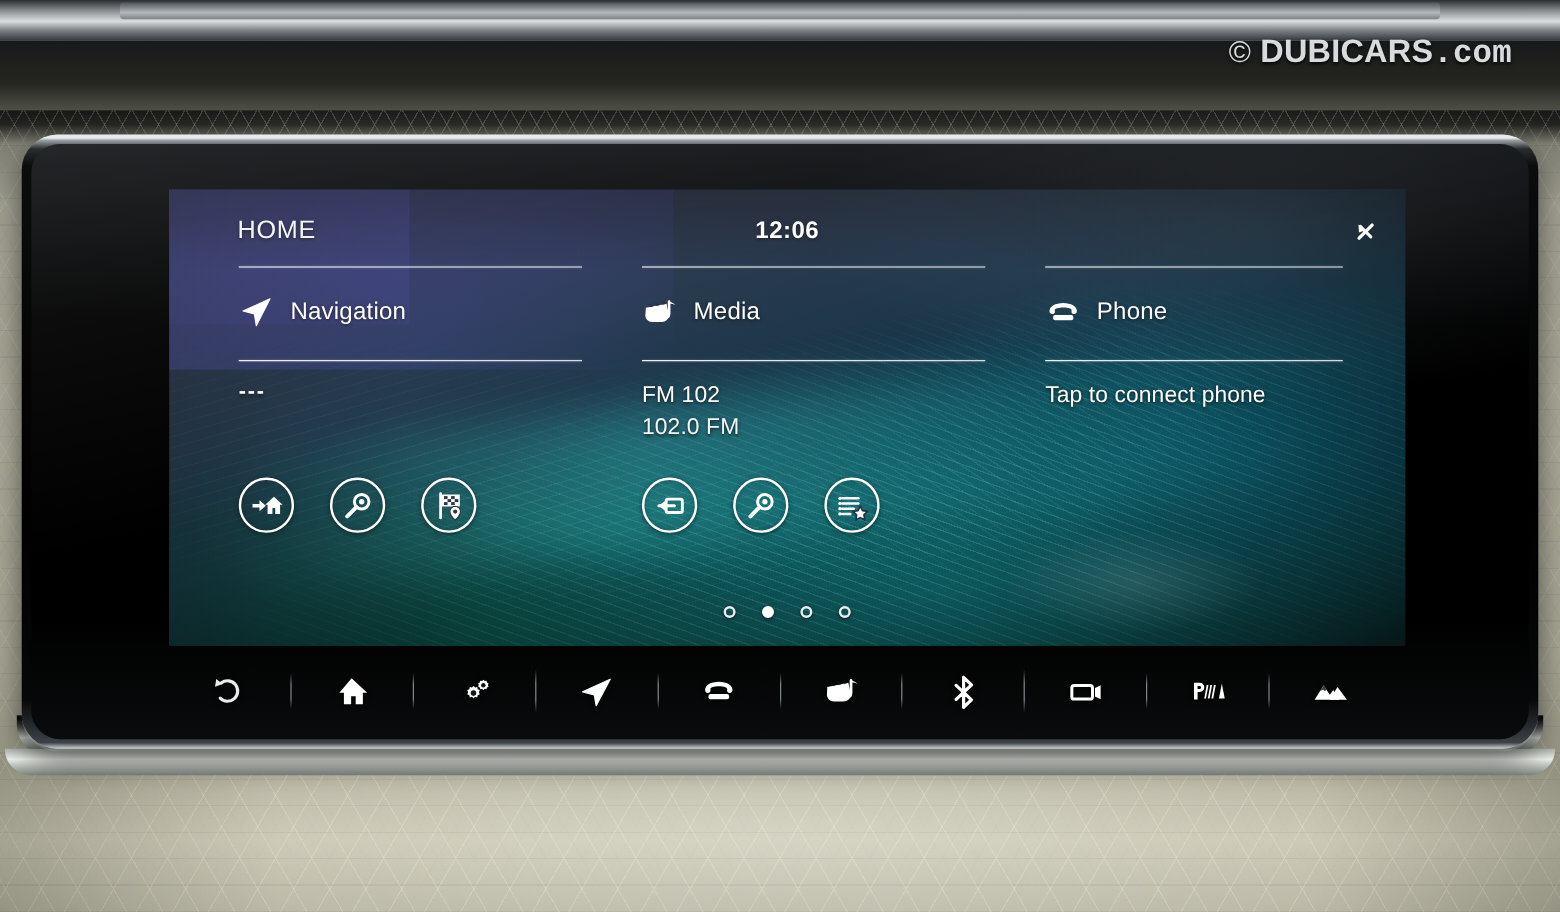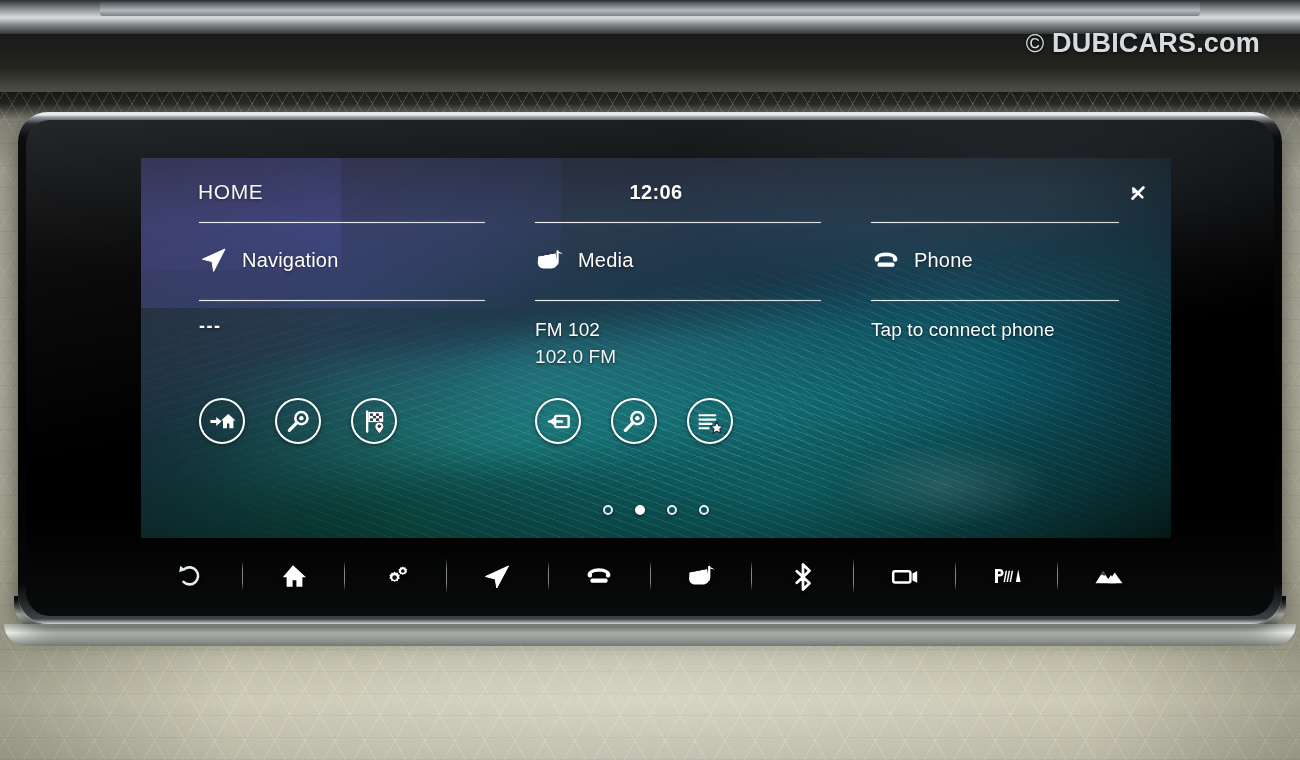--- a/index.html
+++ b/index.html
@@ -242,21 +242,21 @@
 
   
   .wm {
     position:absolute; right:40px; top:28px; z-index:60;
     font-size:27px; font-weight:700; letter-spacing:.2px;
     color:rgba(232,236,238,.93);
     text-shadow:0 1px 3px rgba(0,0,0,.85);
     font-family:"Liberation Sans", sans-serif;
   }
   .wm .c { font-weight:400; font-size:25px; }
-  .wm .com { font-weight:700; }
+  .wm .com { font-weight:700;font-family:Liberation Mono, monospace; }
 </style>
 </head>
 <body>
 
 <div class="dash"></div>
 <div class="top-chrome">
   <div class="top-chrome-in"></div>
 </div>
 <div class="top-dark"></div>
 <div class="low-chrome"></div>

